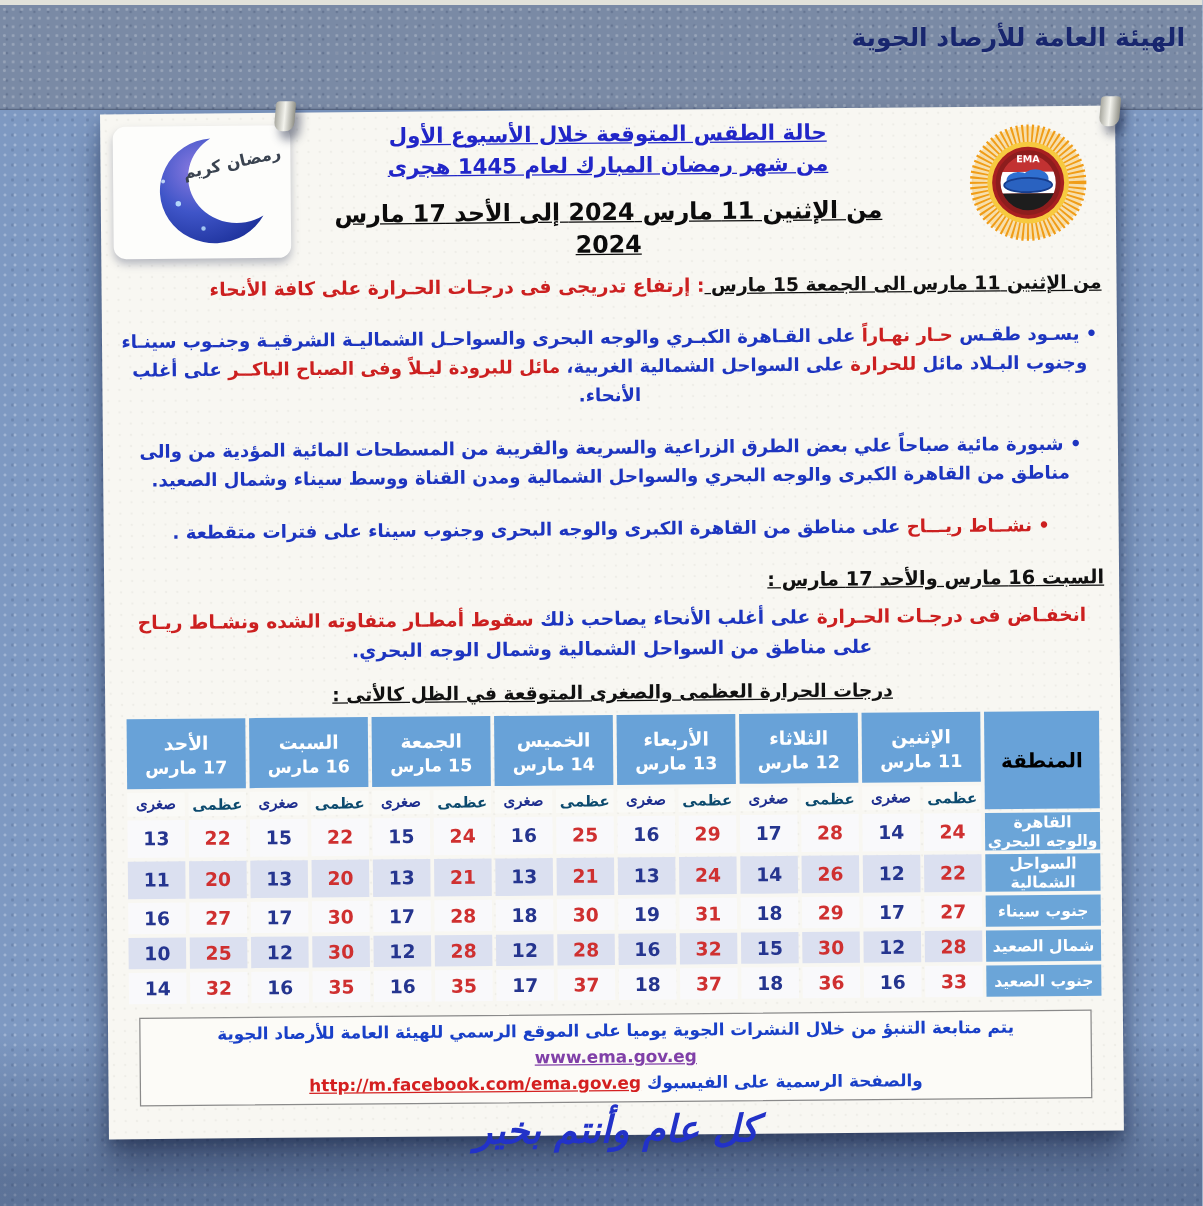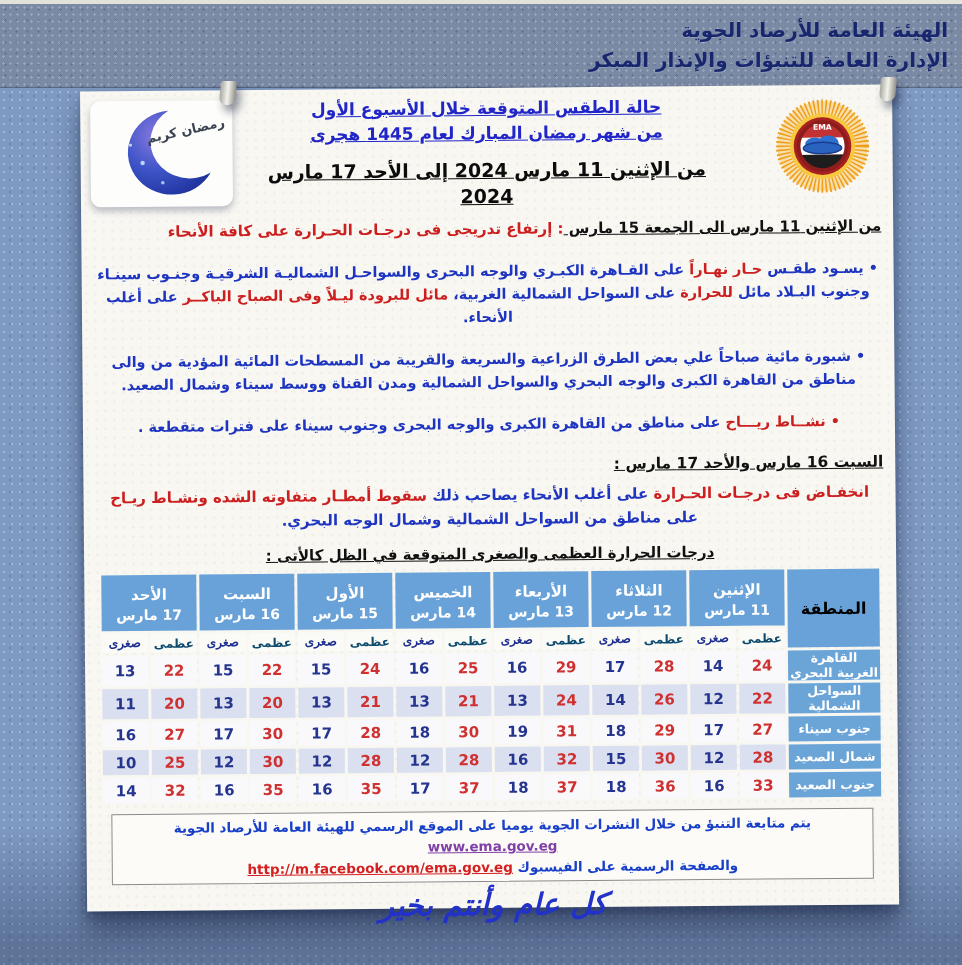--- a/index.html
+++ b/index.html
@@ -102,21 +102,20 @@
     color:#2232c8;font-style:italic;letter-spacing:1px;}
 </style>
 </head>
 <body>
 
 <div class="board">
   <div class="top-strip"></div>
 
   <div class="band">
     <div class="band-line">الهيئة العامة للأرصاد الجوية</div>
-    <div class="band-line">الإدارة العامة للتنبؤات والإنذار المبكر</div>
   </div>
 
   <div class="pin pin-left">
     <div class="head"></div>
       <div class="stem"></div>
   </div>
   <div class="pin pin-right">
     <div class="head"></div>
       <div class="stem"></div>
   </div>
@@ -195,21 +194,21 @@
             </th>
             <th colspan="2" class="day-head">
               <div>الأربعاء</div>
               <div>13 مارس</div>
             </th>
             <th colspan="2" class="day-head">
               <div>الخميس</div>
               <div>14 مارس</div>
             </th>
             <th colspan="2" class="day-head">
-              <div>الأول</div>
+              <div>الجمعة</div>
               <div>15 مارس</div>
             </th>
             <th colspan="2" class="day-head">
               <div>السبت</div>
               <div>16 مارس</div>
             </th>
             <th colspan="2" class="day-head">
               <div>الأحد</div>
               <div>17 مارس</div>
             </th>
@@ -226,21 +225,21 @@
             <th class="sub max">عظمى</th>
             <th class="sub min">صغرى</th>
             <th class="sub max">عظمى</th>
             <th class="sub min">صغرى</th>
             <th class="sub max">عظمى</th>
             <th class="sub min">صغرى</th>
           </tr>
         </thead>
       <tbody>
           <tr>
-            <td class="region-cell">القاهرة الغربية البحري</td>
+            <td class="region-cell">القاهرة والوجه البحري</td>
             <td class="v max">24</td>
             <td class="v min">14</td>
             <td class="v max">28</td>
             <td class="v min">17</td>
             <td class="v max">29</td>
             <td class="v min">16</td>
             <td class="v max">25</td>
             <td class="v min">16</td>
             <td class="v max">24</td>
             <td class="v min">15</td>

